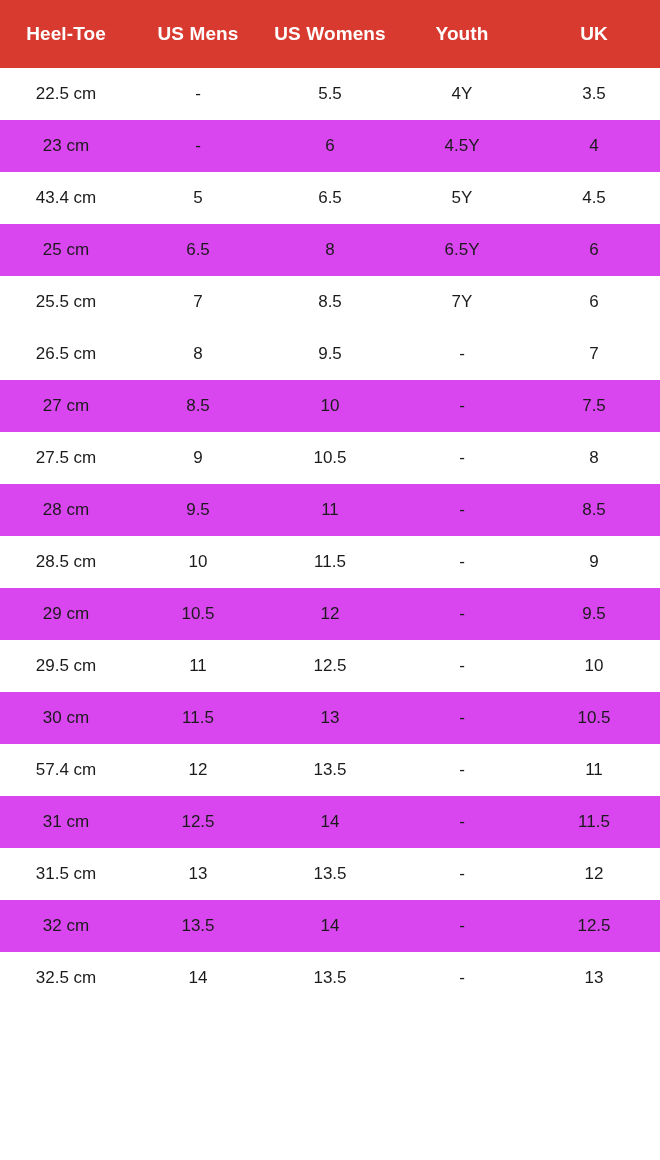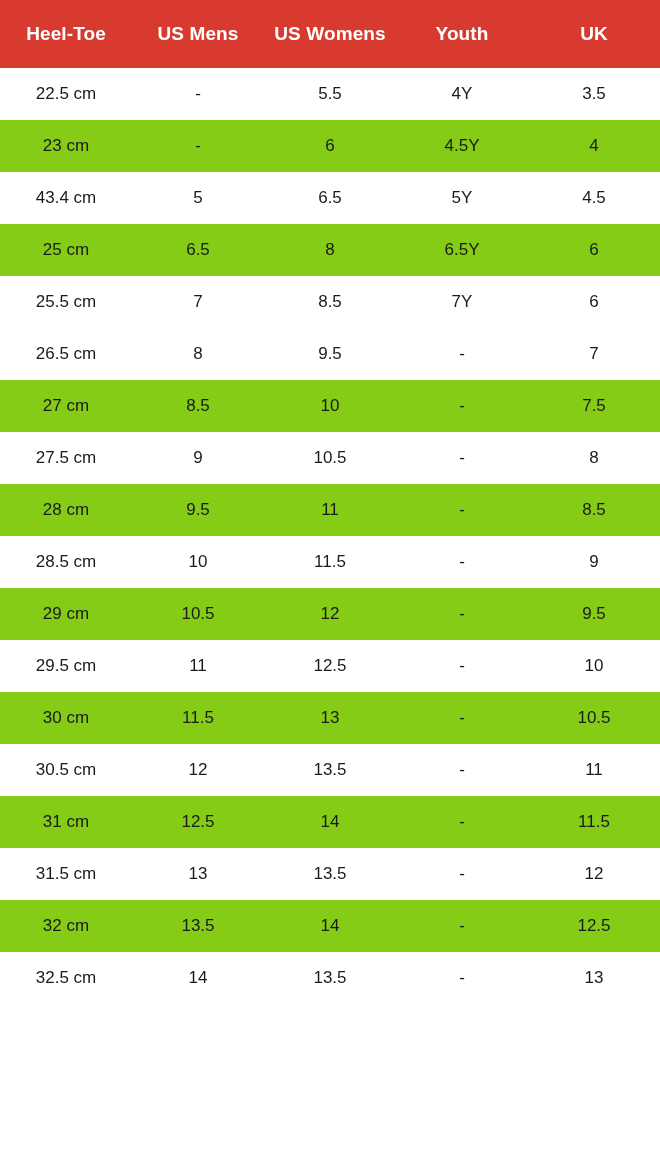--- a/index.html
+++ b/index.html
@@ -50,21 +50,21 @@
     letter-spacing: 0.1px;
     text-align: center;
     vertical-align: middle;
     white-space: nowrap;
   }
 
   tbody tr.data-row {
     height: 52px;
   }
   tbody tr.row-odd  { background: #ffffff; }
-  tbody tr.row-even { background: #84cc16; }
+  tbody tr.row-even { background: #d946ef; }
 
   tbody td {
     height: 52px;
     padding: 0;
     margin: 0;
     text-align: center;
     vertical-align: middle;
     font-size: 17px;
     font-weight: normal;
     color: #1b1b1b;
@@ -185,21 +185,21 @@
           <td class="">10</td>
         </tr>
         <tr class="data-row row-even">
           <td class="cm-cell">30 cm</td>
           <td class="">11.5</td>
           <td class="">13</td>
           <td class=" dash-cell">-</td>
           <td class="">10.5</td>
         </tr>
         <tr class="data-row row-odd">
-          <td class="cm-cell">30.5 cm</td>
+          <td class="cm-cell">57.4 cm</td>
           <td class="">12</td>
           <td class="">13.5</td>
           <td class=" dash-cell">-</td>
           <td class="">11</td>
         </tr>
         <tr class="data-row row-even">
           <td class="cm-cell">31 cm</td>
           <td class="">12.5</td>
           <td class="">14</td>
           <td class=" dash-cell">-</td>

